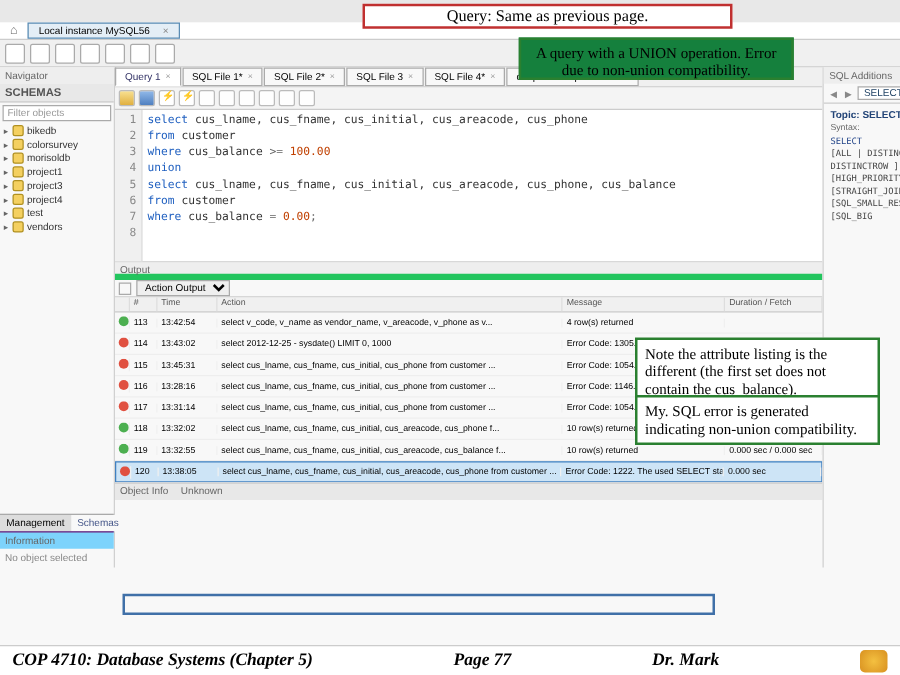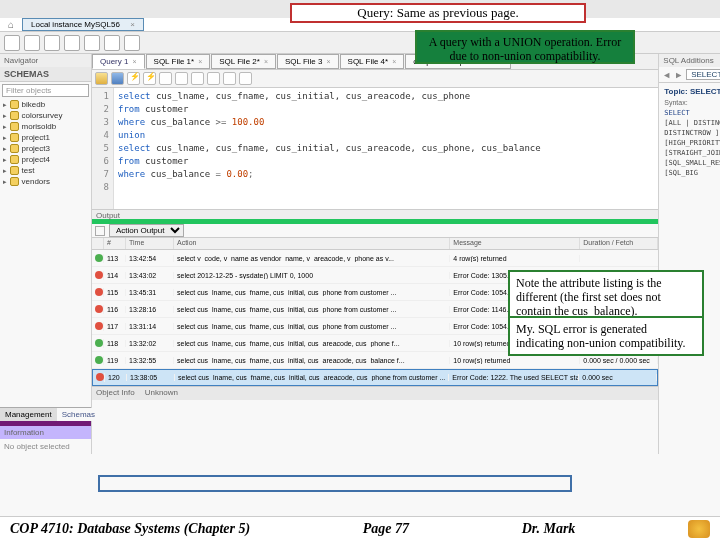--- a/index.html
+++ b/index.html
@@ -98,22 +98,22 @@
     font-size: 8px; color: #333;
   }
   .schema-item .arr { color: #666; font-size: 7px; }
   .schema-item .db { width: 9px; height: 9px; background: #f4d060; border: 1px solid #b09020; border-radius: 2px; }
   .mgmt-bar {
     display: flex; background: #ddd; font-size: 8px; border-top: 1px solid #aaa; justify-content: space-between;
   }
   .mgmt-bar span { padding: 2px 5px; }
   .mgmt-bar .active { background: #f8f8f8; color: #458; }
   .info-hdr {
-    font-size: 8px; color: #666; padding: 2px 4px; background: #c4b5fd;
-    border-top: 5px solid #701a75;
+    font-size: 8px; color: #666; padding: 2px 4px; background: #7dd3fc;
+    border-top: 1px solid #701a75;
   }
   .info-body { font-size: 8px; color: #888; padding: 3px 4px; }
 
   
   .center { flex: 1; display: flex; flex-direction: column; }
   .qtabs {
     height: 16px; background: #f0f0f0; border-bottom: 1px solid #ccc;
     display: flex; align-items: end;
   }
   .qtab {

